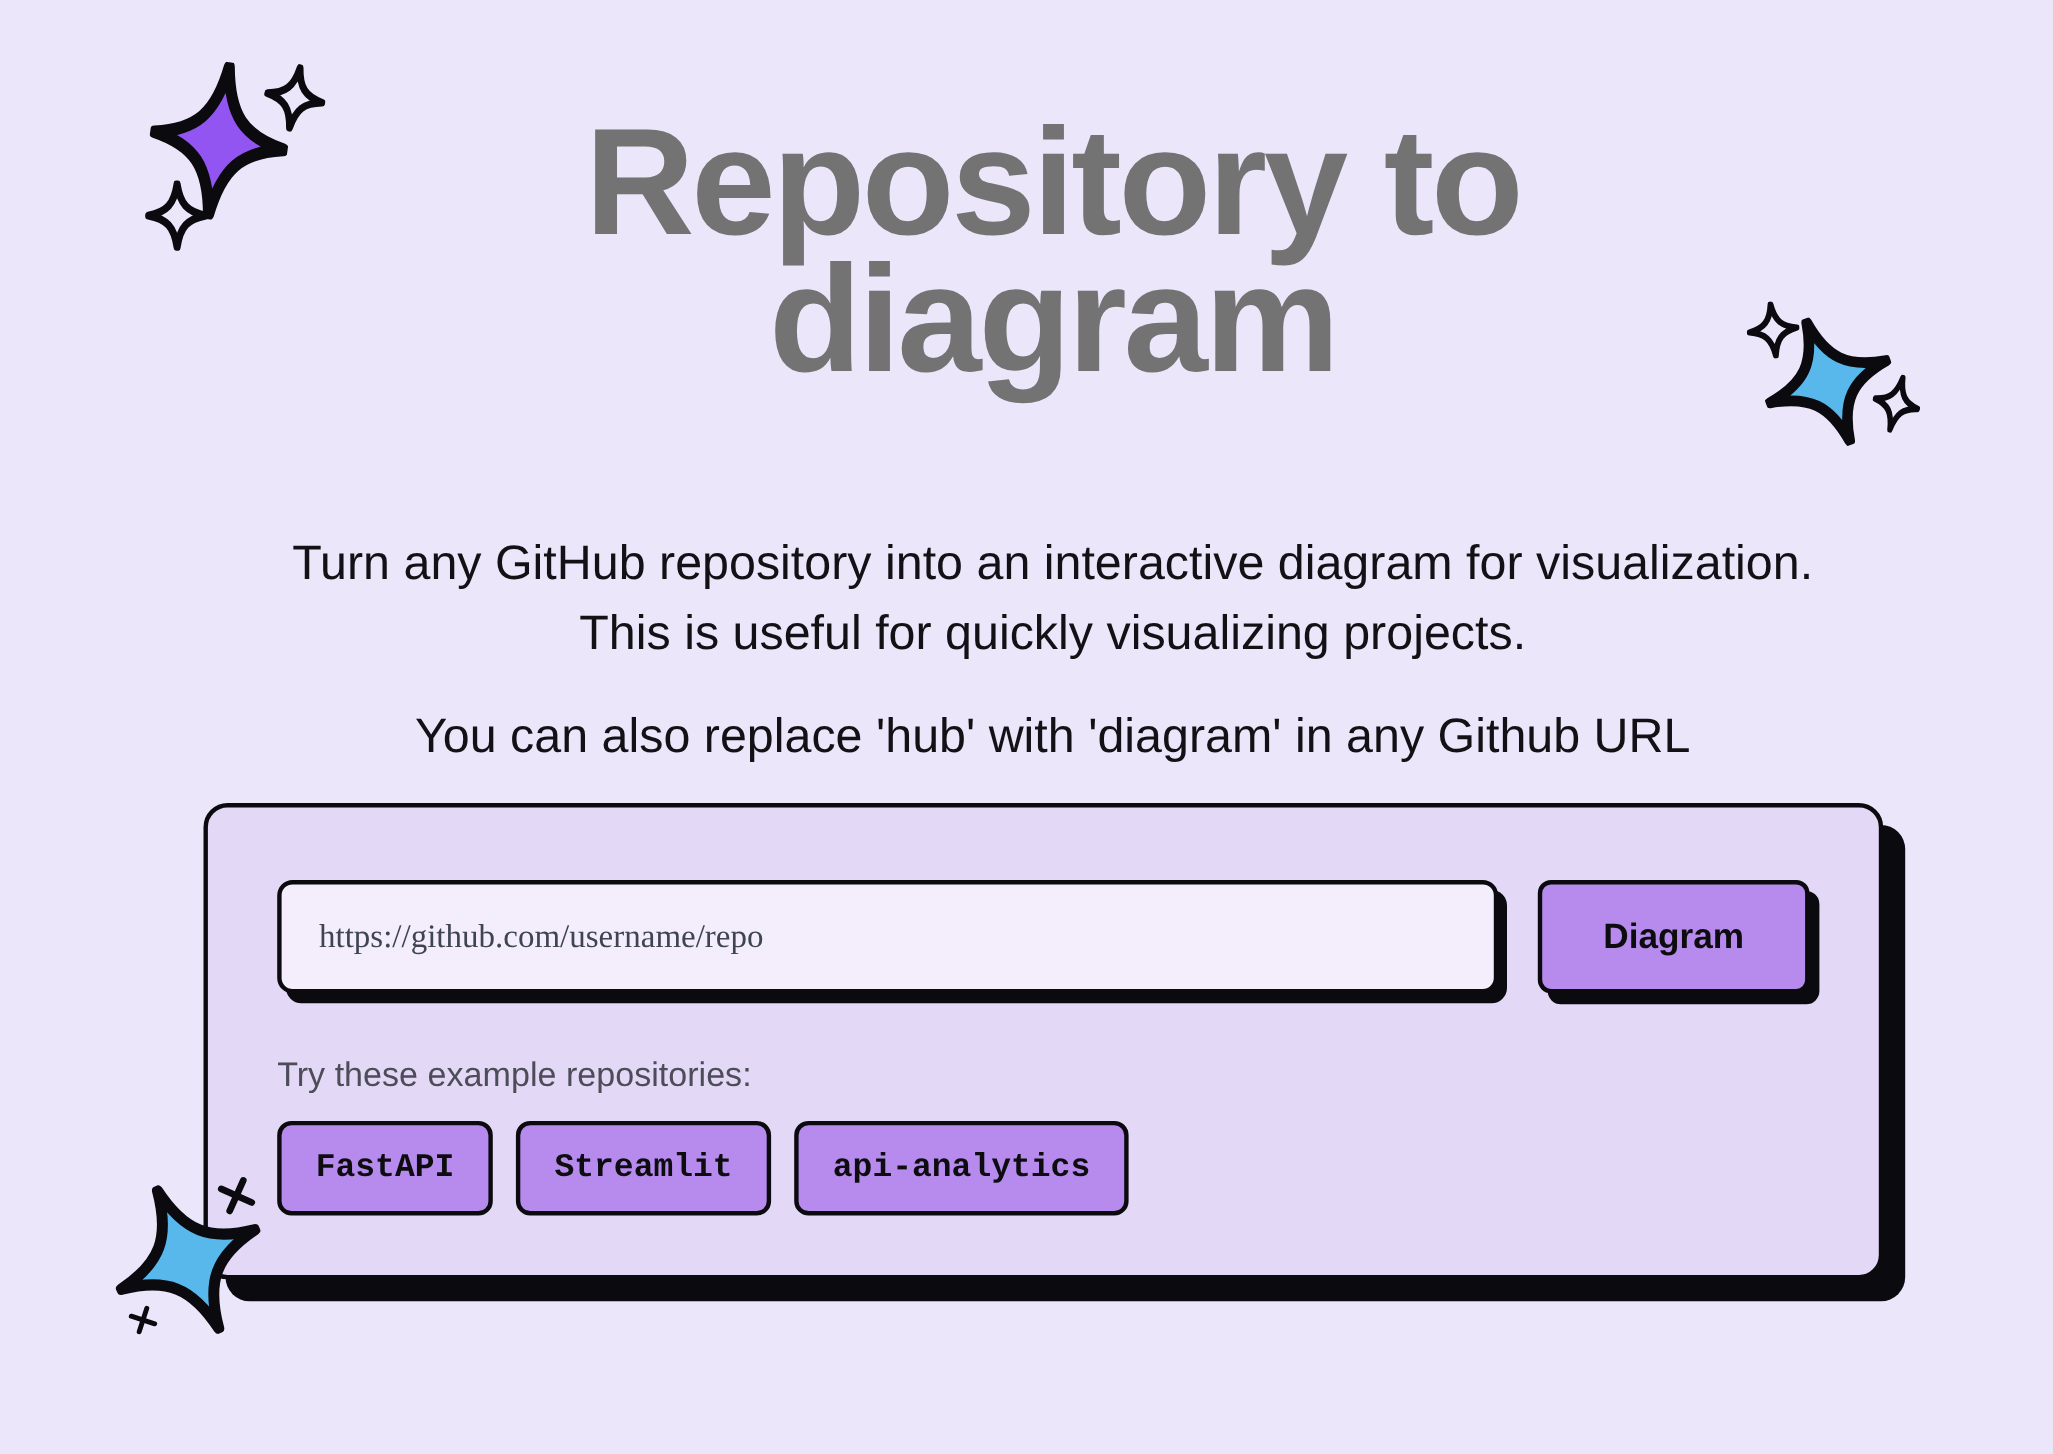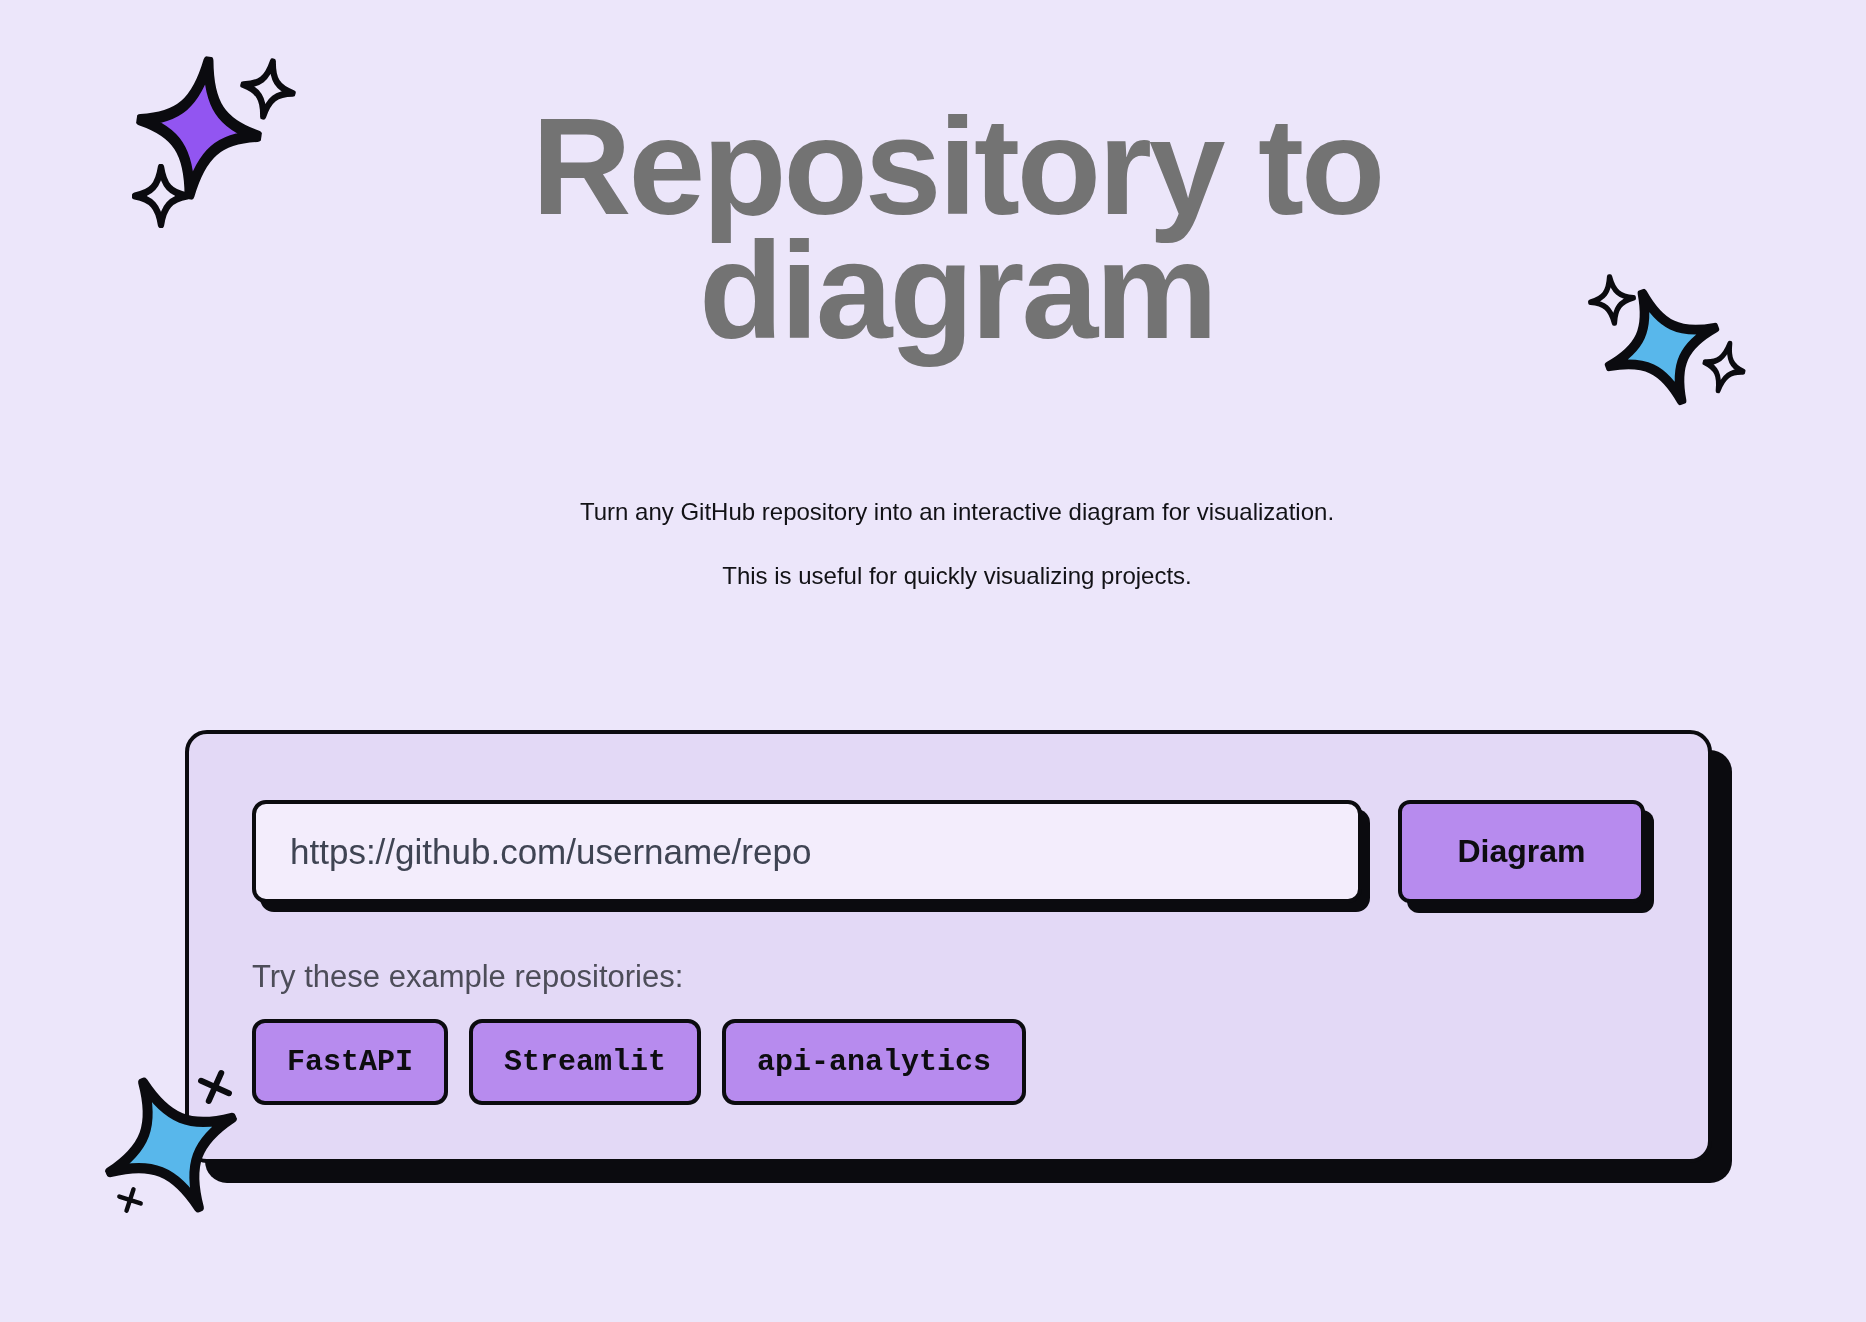--- a/index.html
+++ b/index.html
@@ -27,21 +27,21 @@
   .hero-title{
     top:104px;
     font-size:138px;
     line-height:0.9;
     font-weight:bold;
     letter-spacing:-3px;
     color:#737373;
   }
   .hero-sub{top:480px;}
   .hero-sub p{
-    font-size:24px;
+    font-size:44px;
     line-height:64px;
     color:var(--text-dark);
   }
   .hero-sub .para2{margin-top:30px;}
 
   .card{
     position:absolute;
     left:185px;top:730px;
     width:1527px;height:433px;
     background:var(--card-background);
@@ -52,22 +52,22 @@
     z-index:1;
   }
   .input-row{display:flex;gap:36px;align-items:stretch;}
   .repo-input{
     flex:1;
     height:103px;
     background:var(--input-background);
     border:4px solid var(--border-black);
     border-radius:14px;
     box-shadow:8px 9px 0 0 var(--border-black);
-    font-family:Liberation Sans, sans-serif;
-    font-size:35px;
+    font-family:Liberation Serif, serif;
+    font-size:30px;
     color:var(--placeholder);
     padding:0 34px;
     outline:none;
   }
   .repo-input::placeholder{color:var(--placeholder);opacity:1;}
   .diagram-btn{
     width:247px;
     height:103px;
     background:var(--button-purple);
     border:4px solid var(--border-black);
@@ -136,20 +136,21 @@
 <h1 class="center-col hero-title">
   <span>Repository to</span><br>
   <span>diagram</span>
 </h1>
 
 <div class="center-col hero-sub">
   <p class="para1">
     <span>Turn any GitHub repository into an interactive diagram for visualization.</span><br>
     <span>This is useful for quickly visualizing projects.</span>
   </p>
+  <p class="para2">You can also replace 'hub' with 'diagram' in any Github URL</p>
 </div>
 
 <section class="card">
   <div class="input-row">
     <input class="repo-input" type="text" placeholder="https://github.com/username/repo" style="">
     <button class="diagram-btn">Diagram</button>
   </div>
   <div class="examples-label">Try these example repositories:</div>
   <div class="examples-row">
     <button class="example-btn">FastAPI</button>

